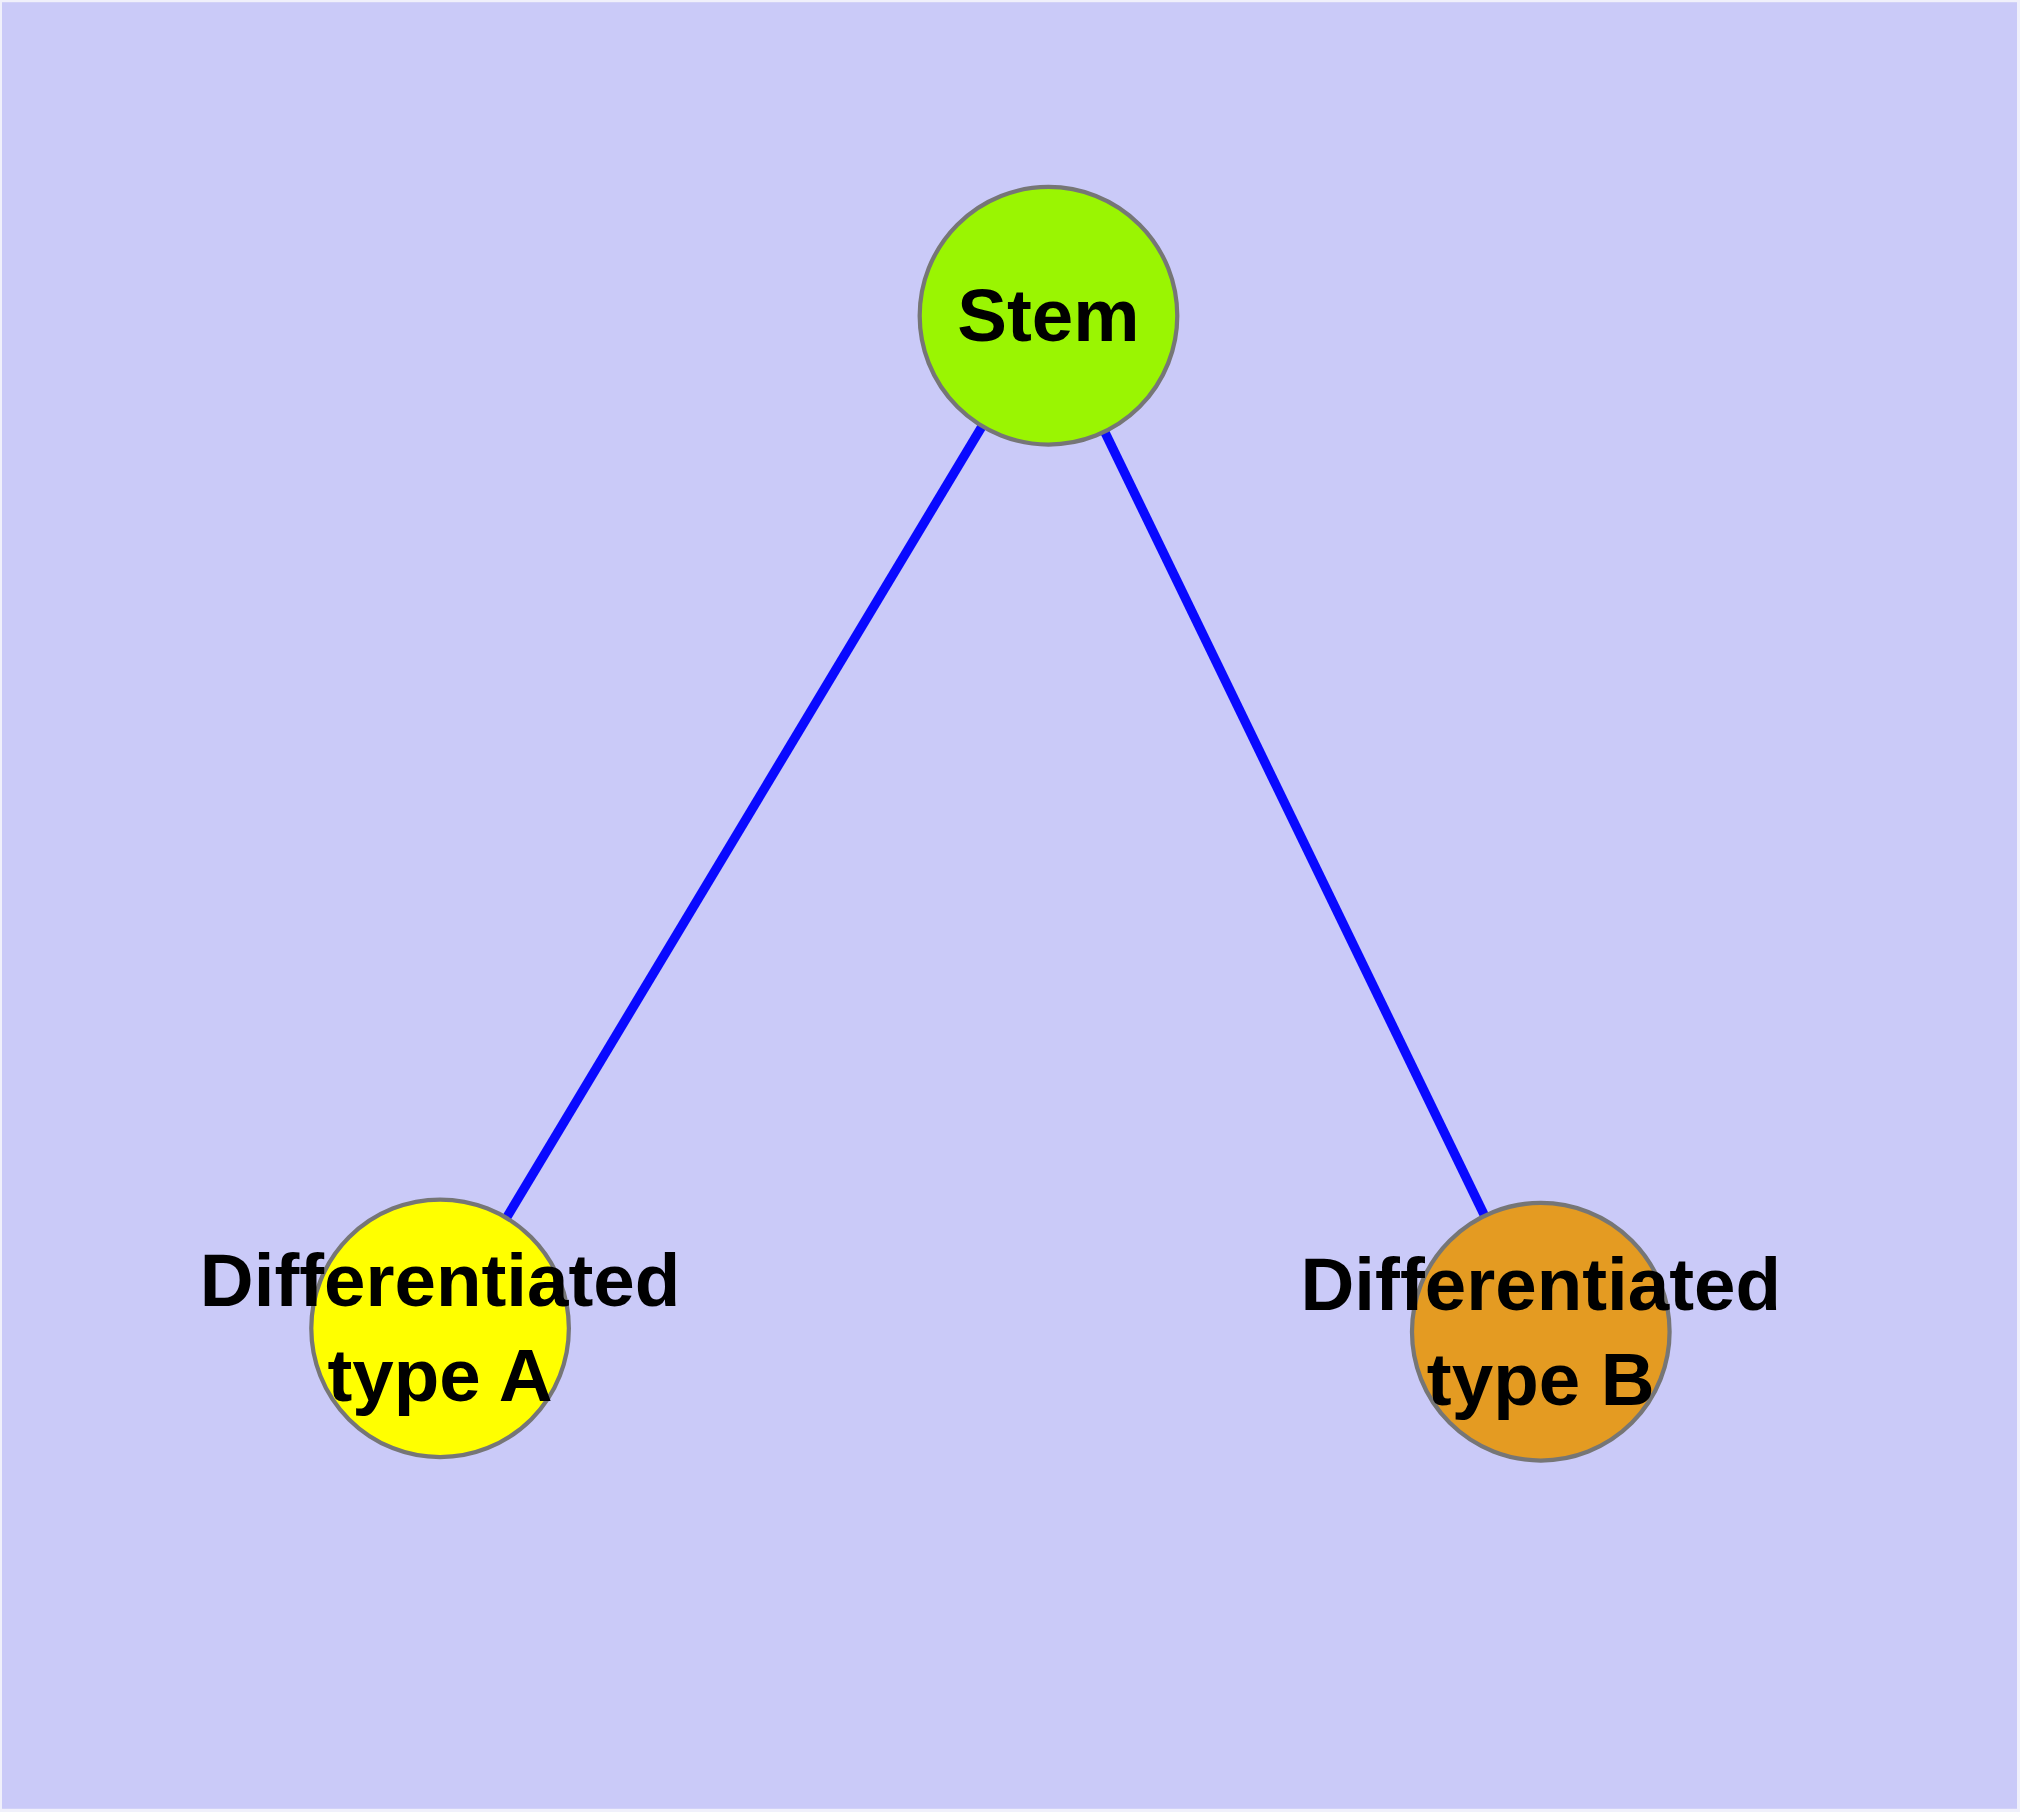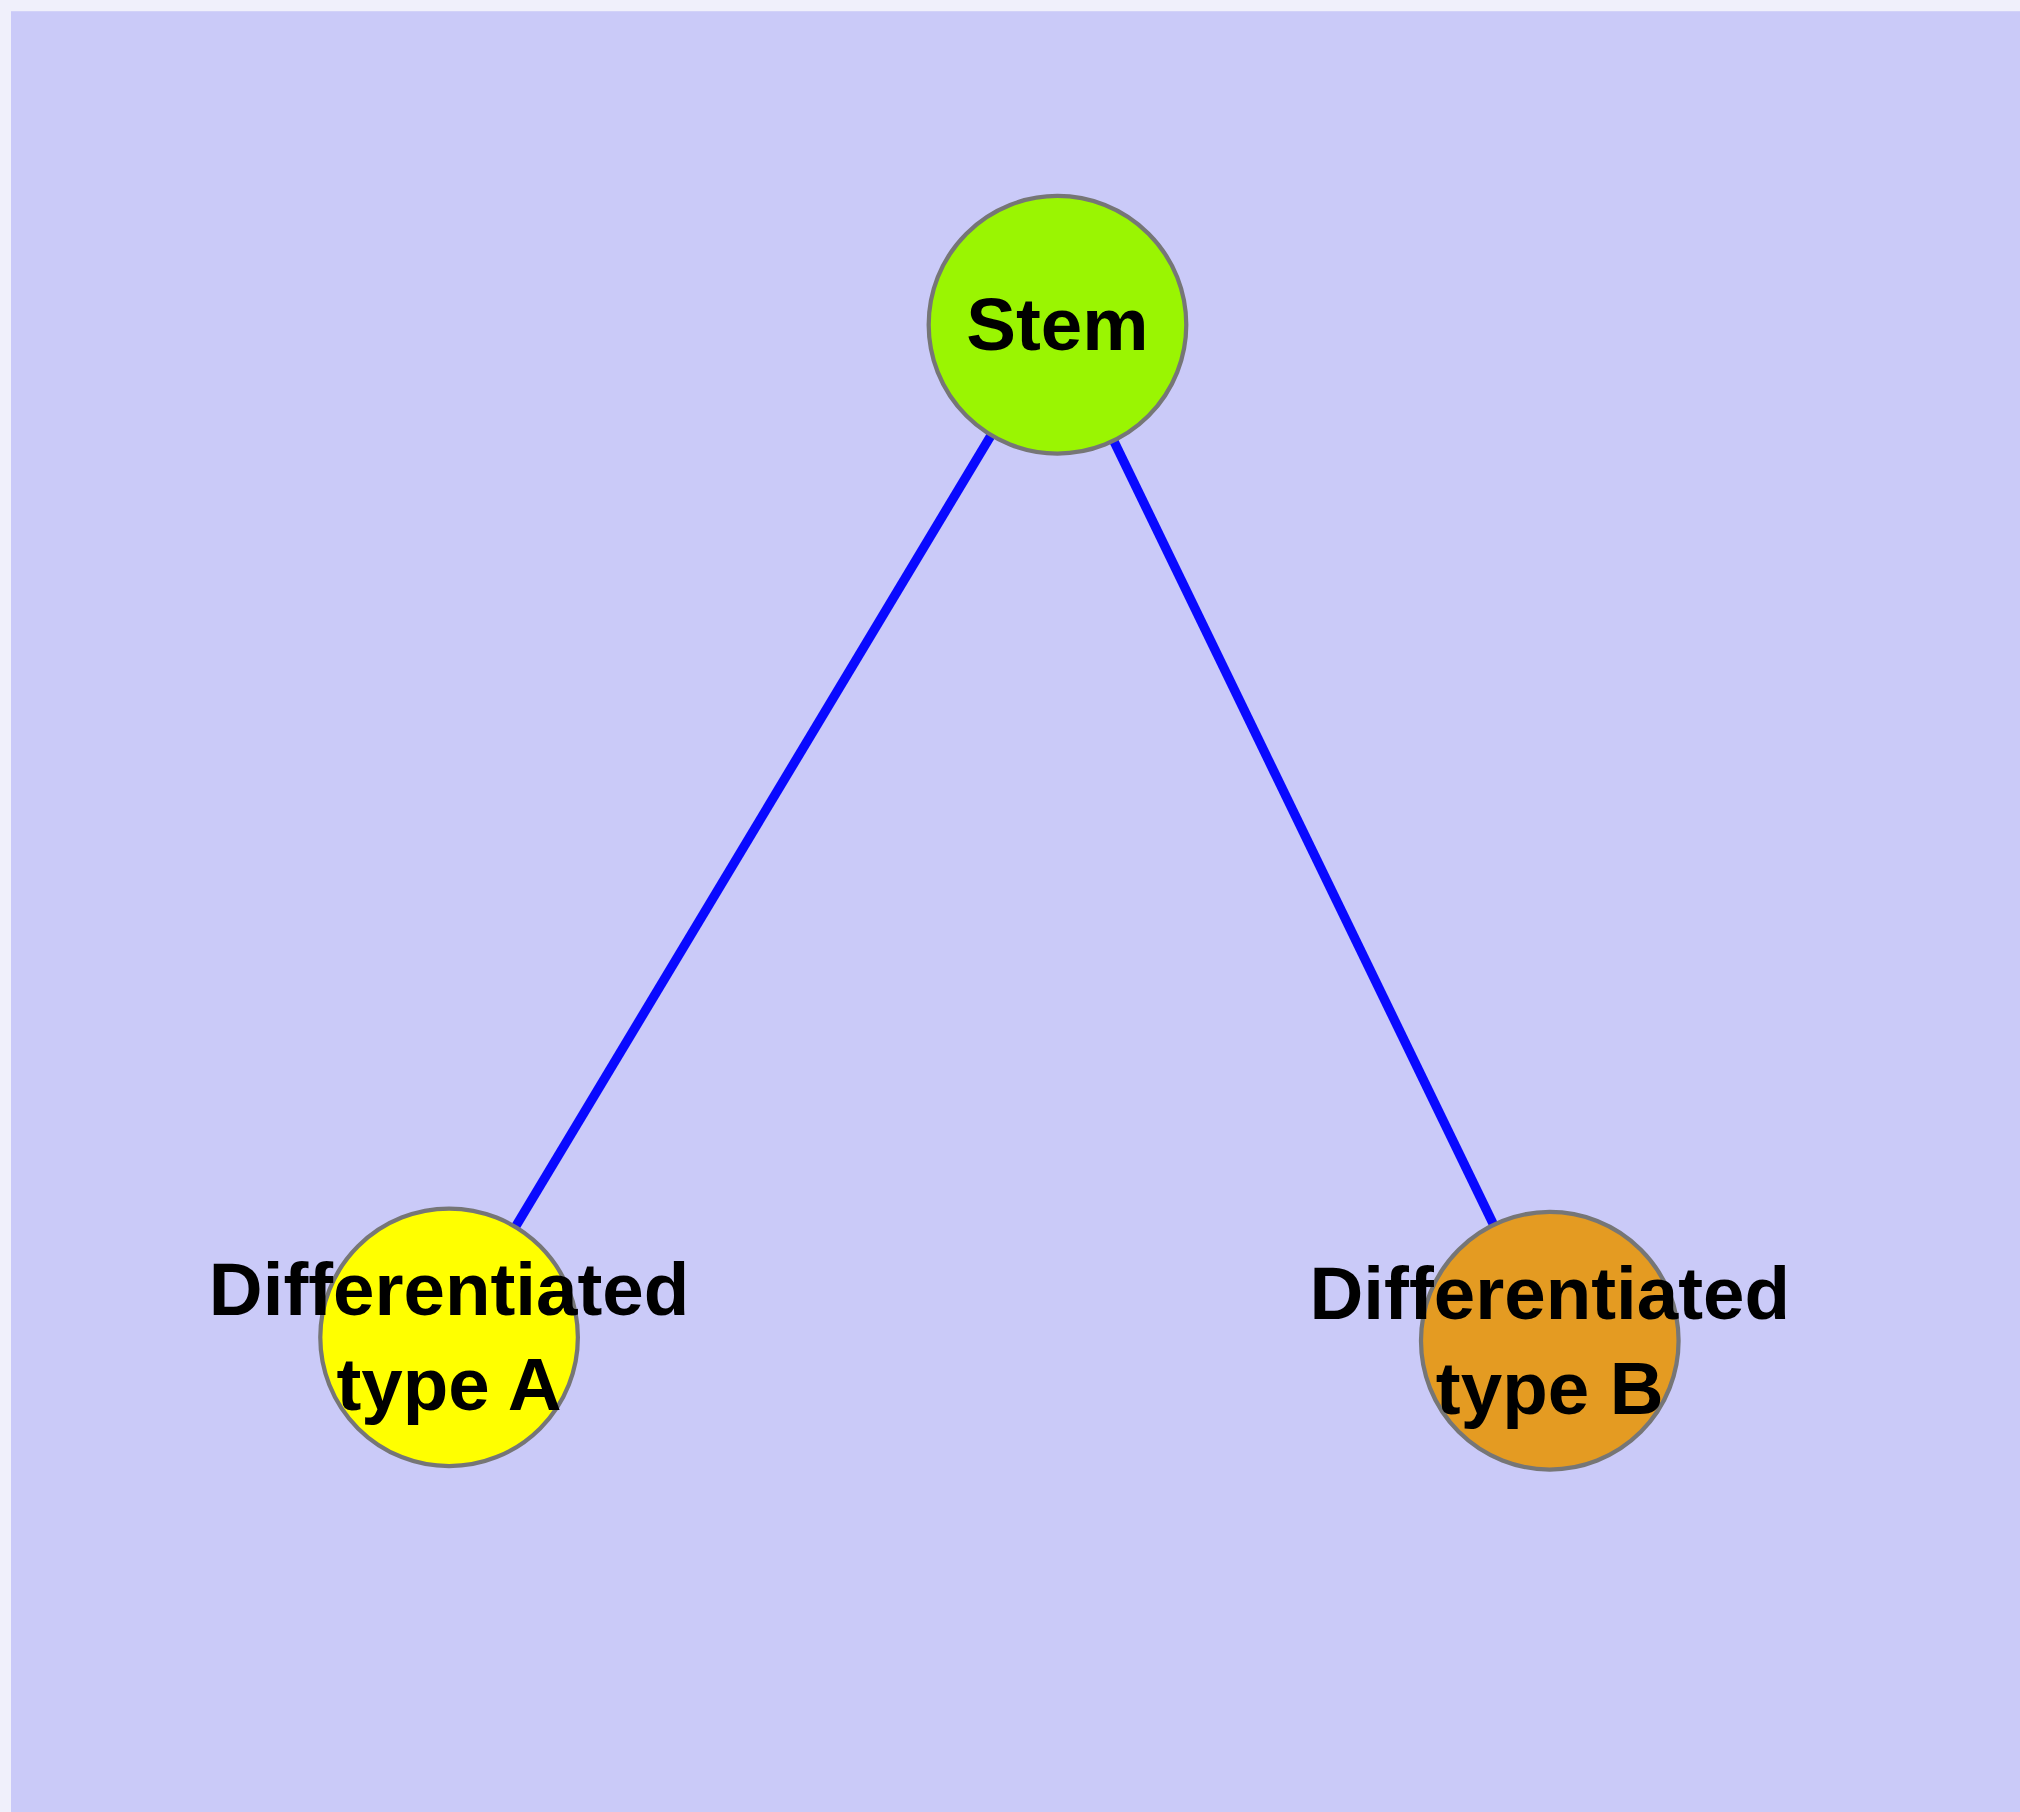--- a/index.html
+++ b/index.html
@@ -10,21 +10,21 @@
     overflow: hidden;
     font-family: "Liberation Sans", "DejaVu Sans", sans-serif;
   }
   .frame {
     position: absolute;
     inset: 0;
     width: 2021px;
     height: 1812px;
     background: #F0F0FB; 
     box-sizing: border-box;
-    padding: 11px;
+    padding: 2px;
   }
   svg.diagram {
     display: block;
     width: 2015px;
     height: 1807px;
   }
   .edge {
     stroke-width: 11px;
     fill: none;
   }

